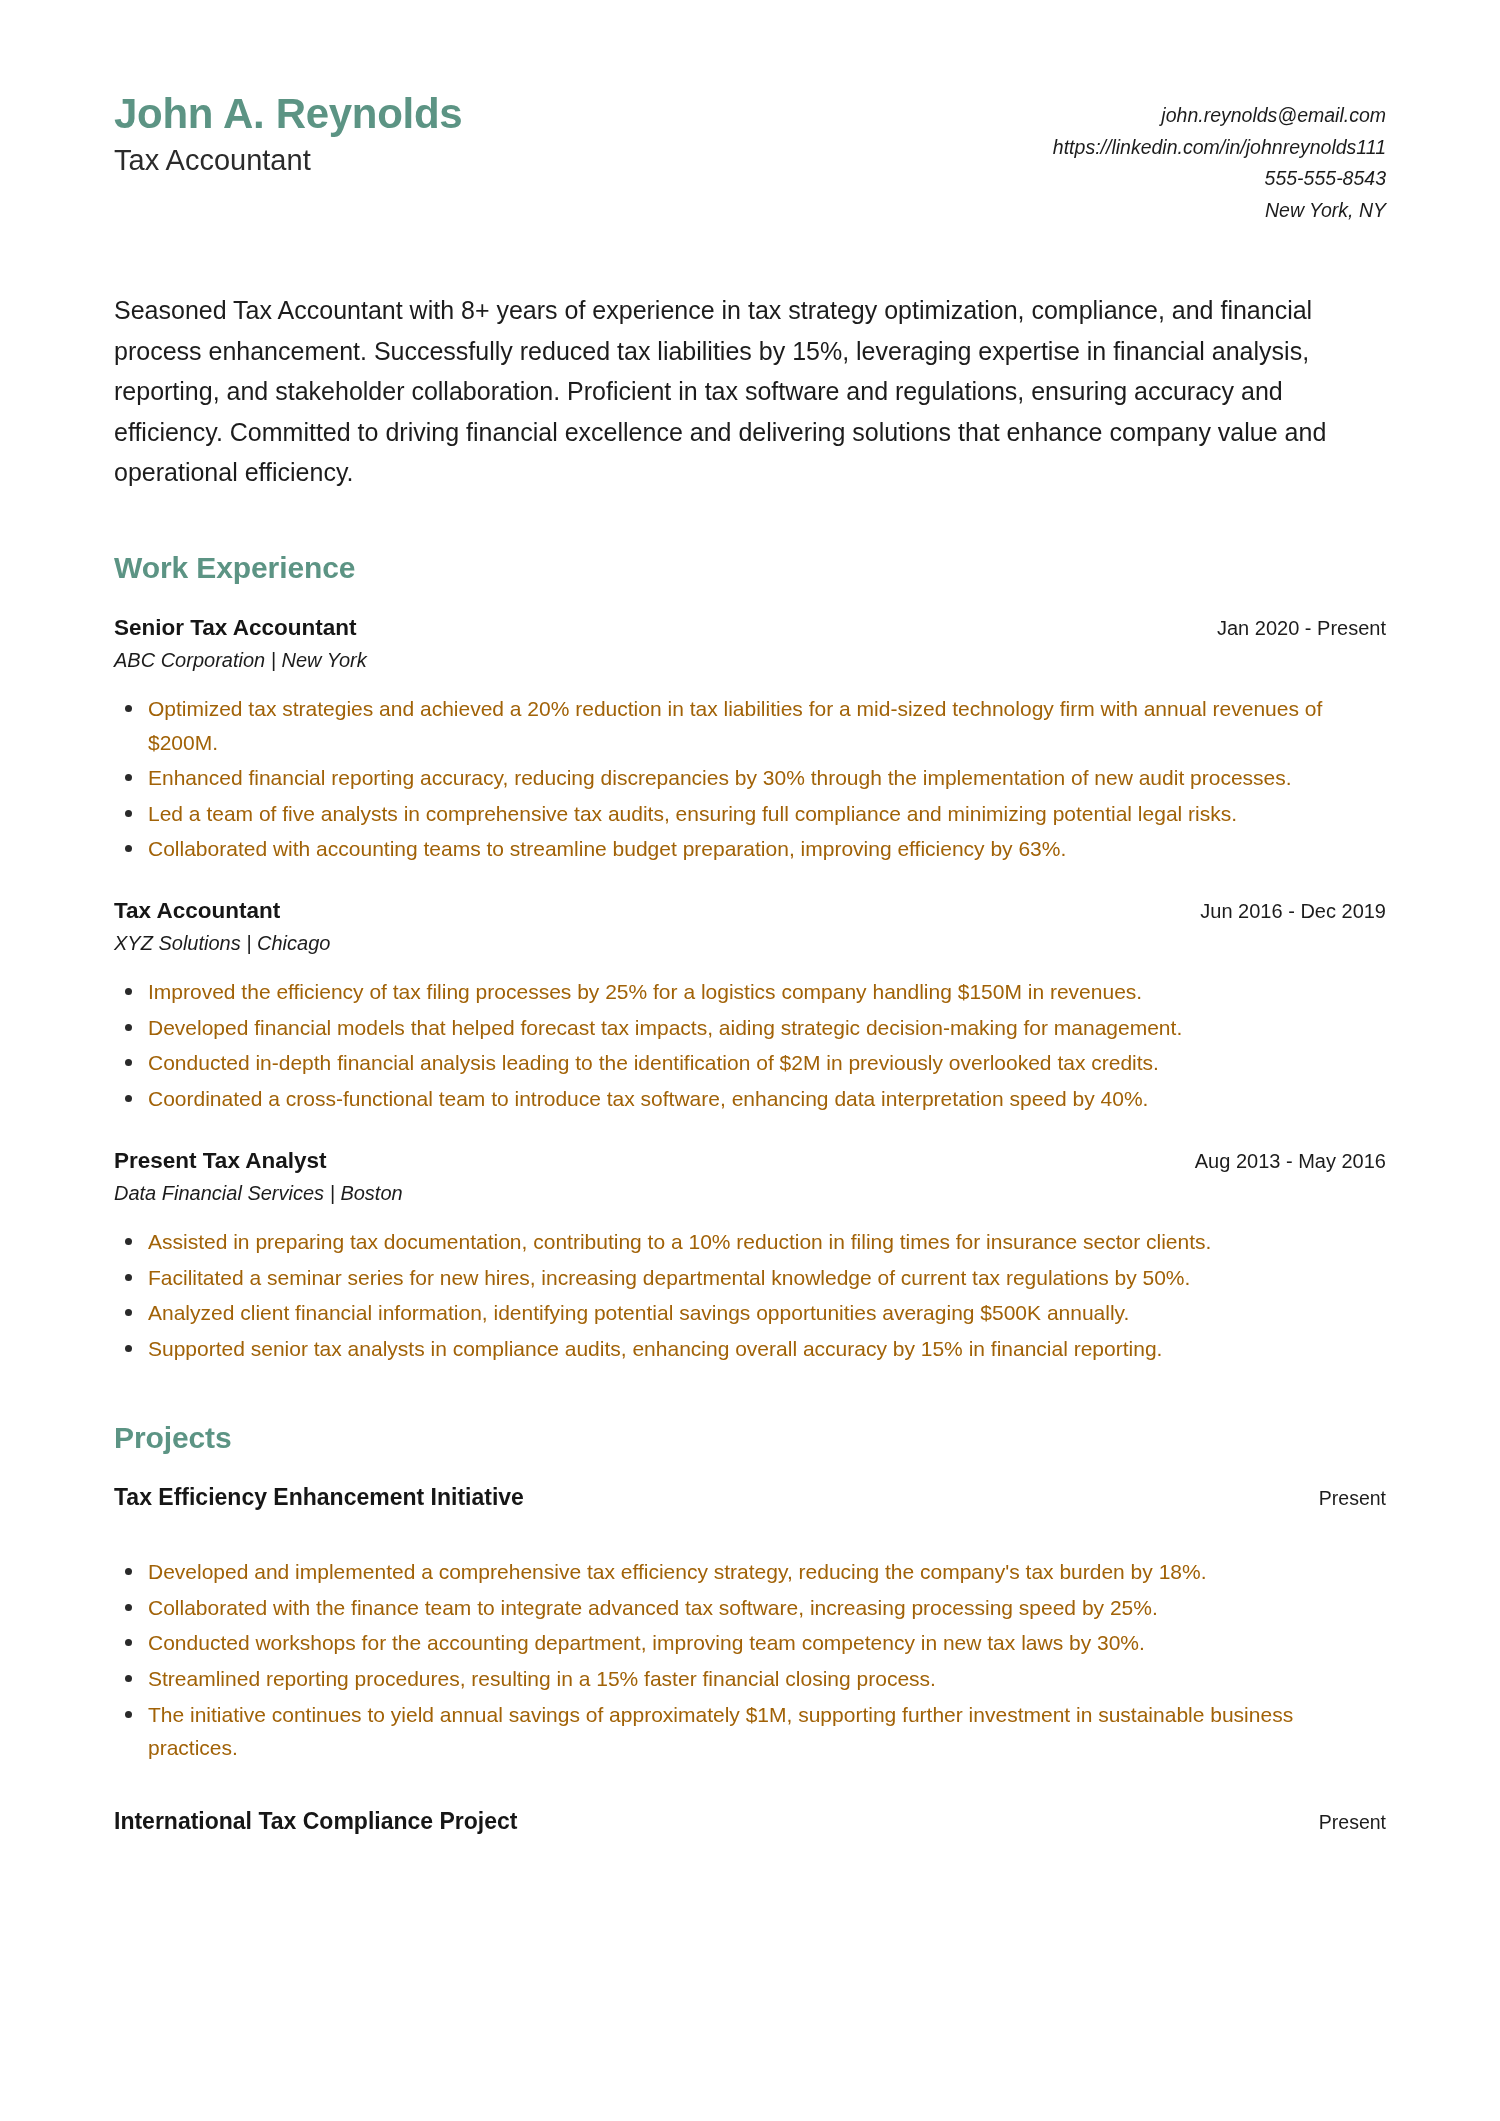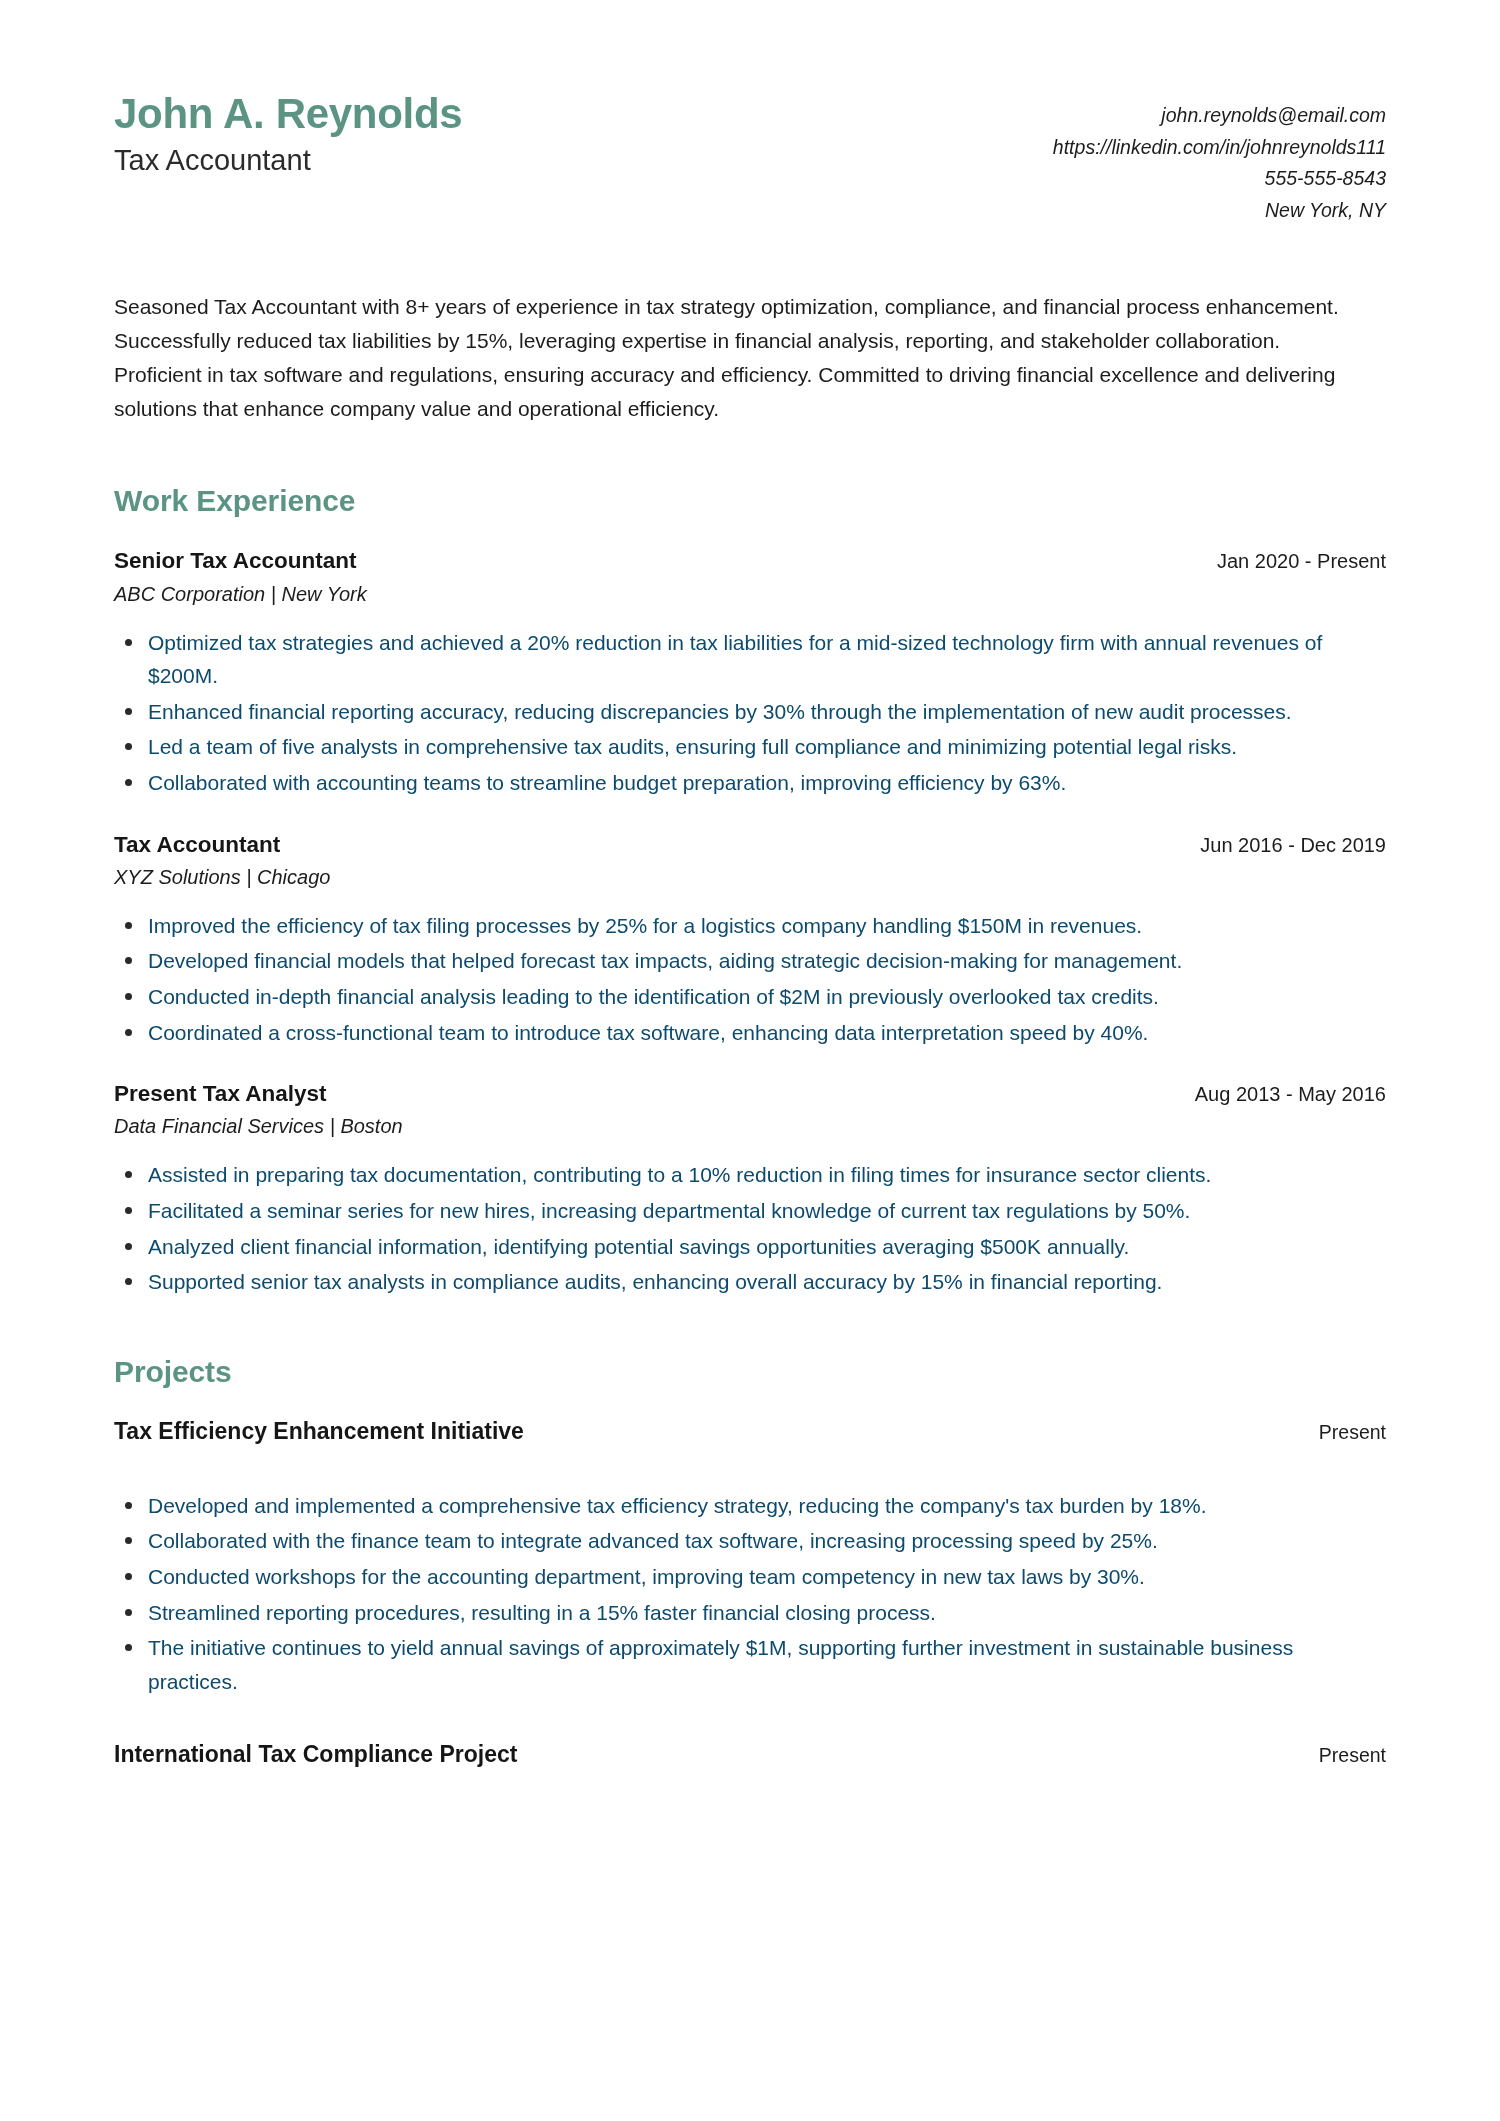--- a/index.html
+++ b/index.html
@@ -58,21 +58,21 @@
   .contact-line {
     font-size: 19.5px;
     font-style: italic;
     color: #1c1c1c;
     line-height: 1.62;
     white-space: nowrap;
   }
 
   
   .summary {
-    font-size: 21px;
+    font-size: 25px;
     line-height: 1.62;
     color: #1c1c1c;
     margin-bottom: 58px;
     max-width: 1255px;
     text-align: left;
   }
 
   
   .section { margin-bottom: 6px; }
 
@@ -122,21 +122,21 @@
     list-style: none;
     margin-top: 18px;
     padding-left: 0;
   }
 
   .bullets li {
     position: relative;
     padding-left: 34px;
     font-size: 21px;
     line-height: 1.6;
-    color: #0c4a6e;
+    color: #a16207;
     margin-bottom: 2px;
     max-width: 1258px;
   }
 
   .bullets li::before {
     content: "";
     position: absolute;
     left: 11px;
     top: 13px;
     width: 7px;

